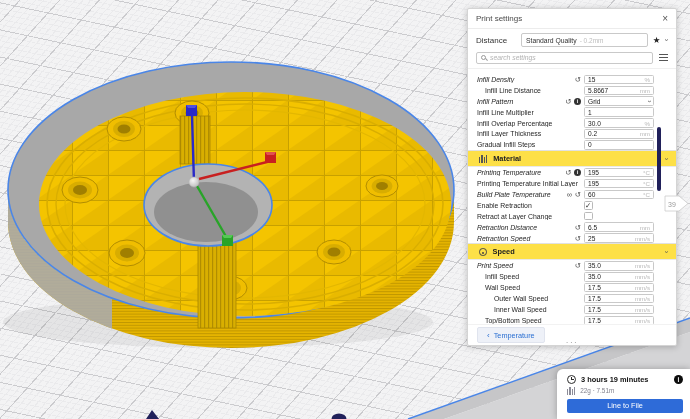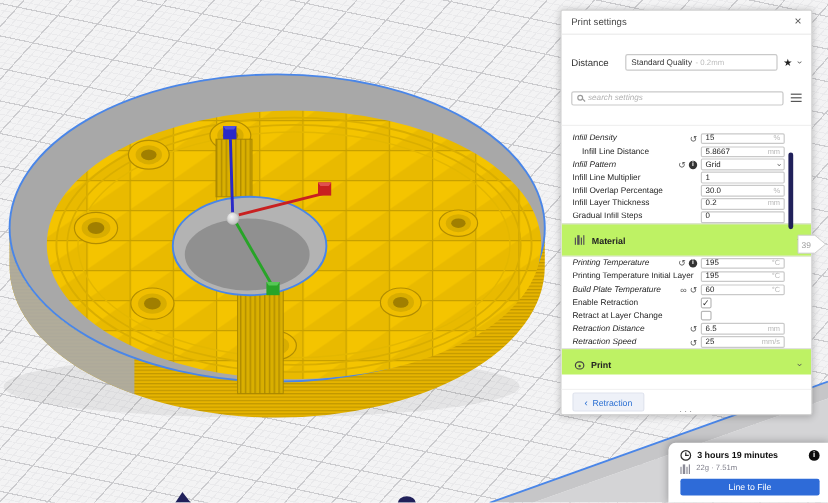--- a/index.html
+++ b/index.html
@@ -17,21 +17,21 @@
       repeating-linear-gradient(90deg, #eaeaec 0 1px, transparent 1px 6.8px);
     transform: rotate(12deg) skewX(-30deg) scaleY(0.78);
   }
   .scene { position:absolute; left:0; top:0; z-index:1; }
 
   
   .settings-panel {
     position:absolute; left:467px; top:8px; width:210px; height:338px; z-index:5;
     background:#fff; border:1px solid #d4d4d4; border-radius:2px;
     box-shadow:0 1px 6px rgba(0,0,0,.22);
-    display:flex; flex-direction:column; color:#222;gap:12px;
+    display:flex; flex-direction:column; color:#222;
   }
   .panel-header { flex:0 0 20px; display:flex; align-items:center; padding:0 8px; border-bottom:1px solid #ececec; }
   .panel-title { flex:1; font-size:8px; color:#4a4a4a; }
   .close-x { font-size:10px; color:#555; line-height:10px; cursor:default; }
 
   .profile-row { flex:0 0 20px; display:flex; align-items:center; padding:3px 8px 1px; gap:5px; }
   .profile-label { font-size:8px; color:#333; width:40px; }
   .profile-select { flex:1; height:14px; border:1px solid #c9c9c9; border-radius:2px; display:flex; align-items:center; padding:0 4px; gap:3px; overflow:hidden; white-space:nowrap; }
   .profile-value { font-size:6.8px; color:#333; }
   .profile-suffix { font-size:6.5px; color:#bdbdbd; }
@@ -55,21 +55,21 @@
   .icons { display:flex; align-items:center; gap:2.5px; margin-right:3px; }
   .reset-glyph { font-size:7.5px; color:#555; line-height:7px; }
   .info-glyph { width:7px; height:7px; border-radius:50%; background:#333; color:#fff; font-size:5.5px; line-height:7.2px; text-align:center; font-weight:bold; font-style:normal; }
   .link-glyph { font-size:7.5px; color:#555; line-height:7px; }
   .vslot { width:70px; flex:0 0 70px; display:flex; }
   .vbox { width:70px; height:9.6px; border:1px solid #c9c9c9; border-radius:1.5px; background:#fff; display:flex; align-items:center; padding:0 3px; }
   .vbox .val { flex:1; font-size:6.6px; color:#222; }
   .vbox .unit { font-size:6.2px; color:#b8b8b8; }
   .vbox .dd-chev { transform:rotate(90deg); font-size:7px; color:#555; line-height:5px; }
   .checkbox { width:8.5px; height:8.5px; border:1px solid #b9b9b9; border-radius:1.5px; background:#fff; font-size:7.5px; line-height:8px; text-align:center; color:#2d2d2d; }
-  .catrow { height:28px; display:flex; align-items:center; gap:6px; background:#bef264; border-top:1px solid #e1e1e1; border-bottom:1px solid #e9e9e9; padding:0 8px 0 11px; }
+  .catrow { height:17px; display:flex; align-items:center; gap:6px; background:#fde047; border-top:1px solid #e1e1e1; border-bottom:1px solid #e9e9e9; padding:0 8px 0 11px; }
   .cat-label { font-size:7.4px; font-weight:bold; color:#222; }
   .catrow .chev { margin-left:auto; }
   .mat-glyph { display:inline-flex; align-items:flex-end; gap:1px; height:8px; }
   .mat-glyph i { display:block; width:1.3px; background:#555; }
   .mat-glyph i:nth-child(1){height:6px;} .mat-glyph i:nth-child(2){height:8px;}
   .mat-glyph i:nth-child(3){height:6px;} .mat-glyph i:nth-child(4){height:8px;}
   .speed-glyph { width:7.5px; height:7.5px; border:1px solid #444; border-radius:50%; position:relative; }
   .speed-glyph::after { content:''; position:absolute; left:2.4px; top:2.4px; width:2px; height:2px; border-radius:50%; background:#444; }
   .partial-row { height:5px; overflow:hidden; padding-left:9px; }
   .partial-row .label { display:block; margin-top:-6px; font-size:6.9px; font-weight:bold; color:#222; }
@@ -397,21 +397,21 @@
           </span>
           <span class="vslot">
             <span class="vbox">
               <span class="val">25</span>
               <span class="unit">mm/s</span>
             </span>
           </span>
         </div>
         <div class="catrow">
           <span class="speed-glyph"></span>
-          <span class="cat-label">Print</span>
+          <span class="cat-label">Speed</span>
           <span class="chev">›</span>
         </div>
         <div class="srow italic">
           <span class="label">Print Speed</span>
           <span class="icons">
             <span class="reset-glyph">↺</span>
           </span>
           <span class="vslot">
             <span class="vbox">
               <span class="val">35.0</span>
@@ -475,21 +475,21 @@
               <span class="val">70.0</span>
               <span class="unit">mm/s</span>
             </span>
           </span>
         </div>
       </div>
 
     <div class="panel-footer">
       <span class="recommended-btn">
         <span class="back-arrow">‹</span>
-        <span>Retraction</span>
+        <span>Temperature</span>
       </span>
       <span class="drag-dots">···</span>
     </div>
     <div class="scrollbar"></div>
   </div>
 
   <svg class="marker" viewBox="0 0 26 17">
     <path d="M1,1 h14 l9,7.5 -9,7.5 h-14 z" fill="#ffffff" stroke="#cccccc" stroke-width="0.8"></path>
     <text x="4" y="11.5" font-size="7" fill="#9a9a9a" font-family="Liberation Sans, sans-serif">39</text>
   </svg>

